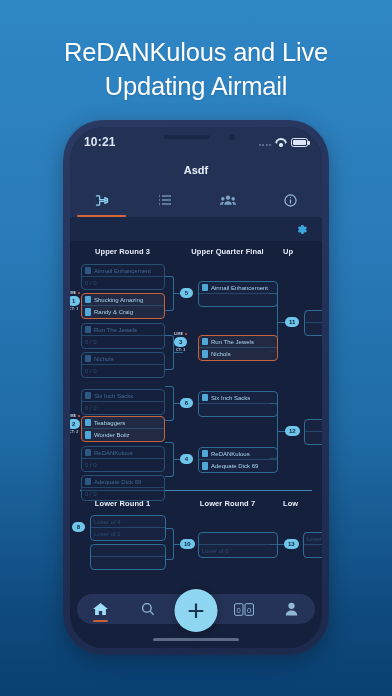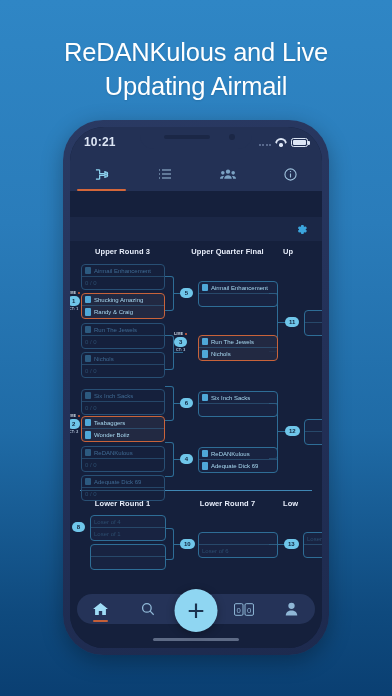--- a/index.html
+++ b/index.html
@@ -178,20 +178,23 @@
             <i></i>
             <i></i>
         </div>
         <div class="wifi"></div>
         <div class="battery">
             <i></i>
           </div>
       </div>
     </div>
 
+    <div class="navbar">
+      <span>Asdf</span>
+    </div>
 
     <div class="tabbar">
       <div class="tab">
         <svg width="15" height="13" viewBox="0 0 16 14" fill="none" stroke="#8fd6f2" stroke-width="1.3">
           <path d="M2 2h4M2 12h4M6 2v4h5M6 12V8h5"></path>
           <circle cx="13" cy="6" r="1.6"></circle>
             <circle cx="13" cy="8" r="1.6"></circle>
           <path d="M11 4h1.5M11 10h1.5"></path>
         </svg>
         <div class="underline"></div>

